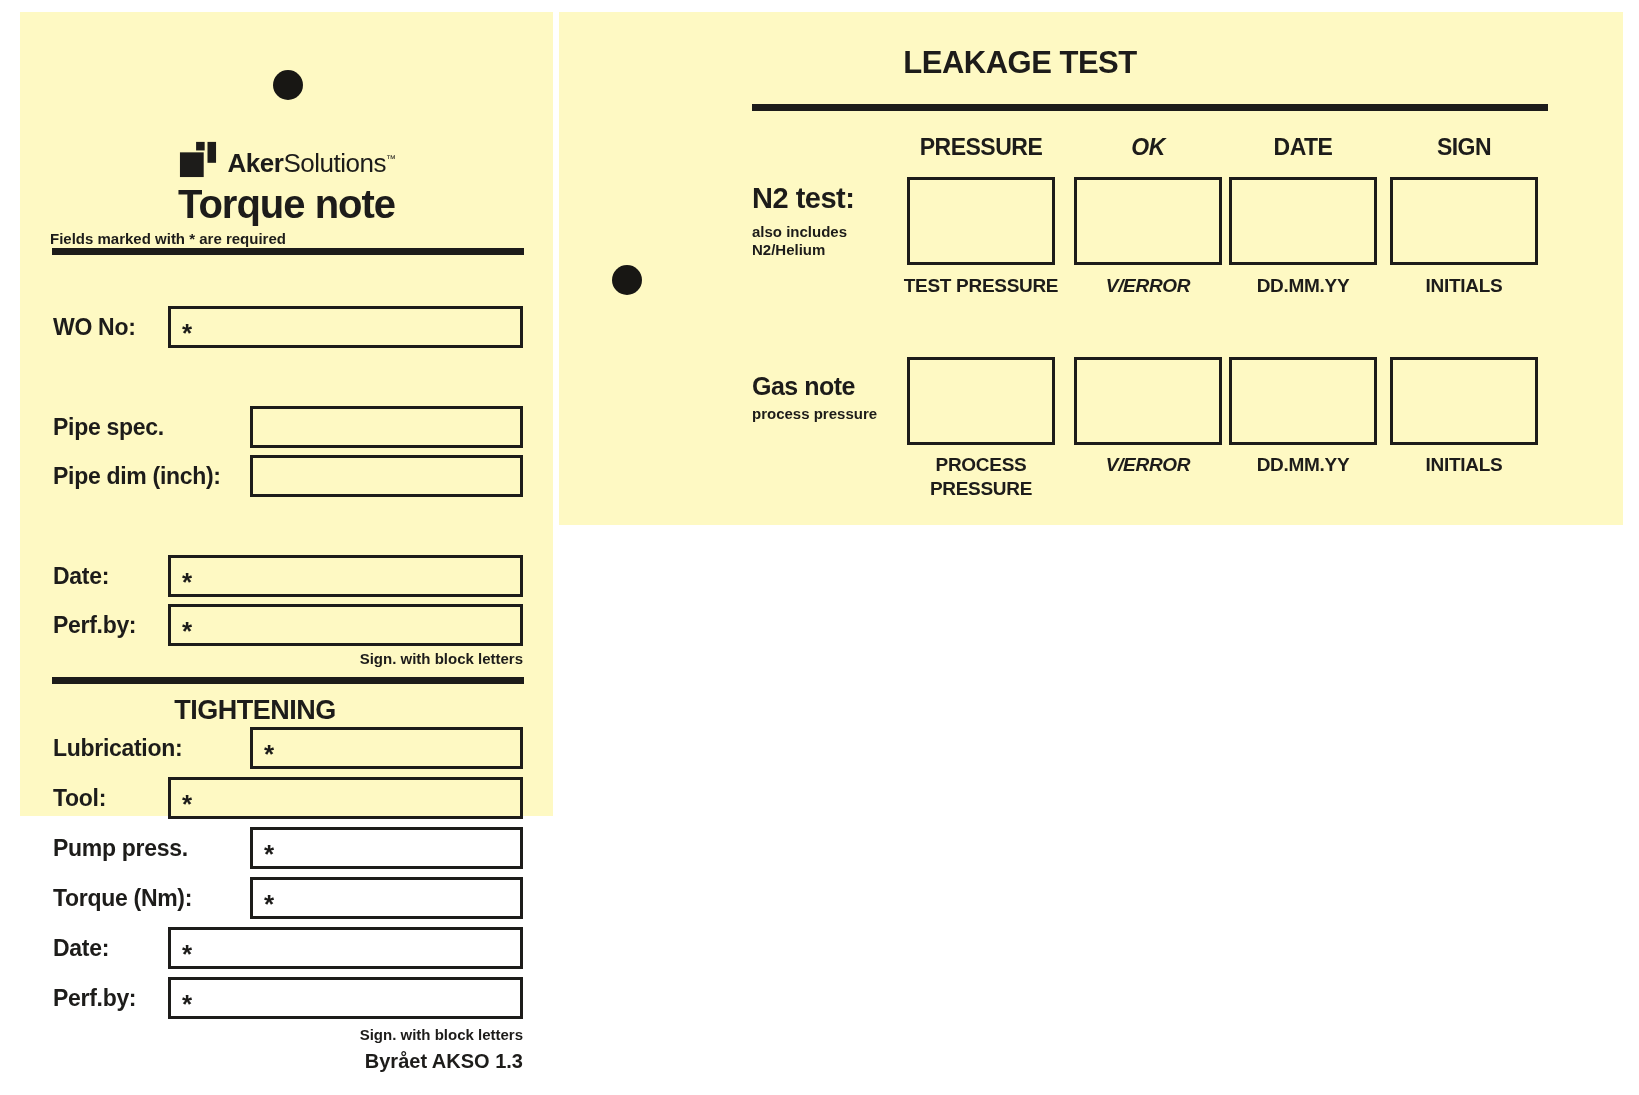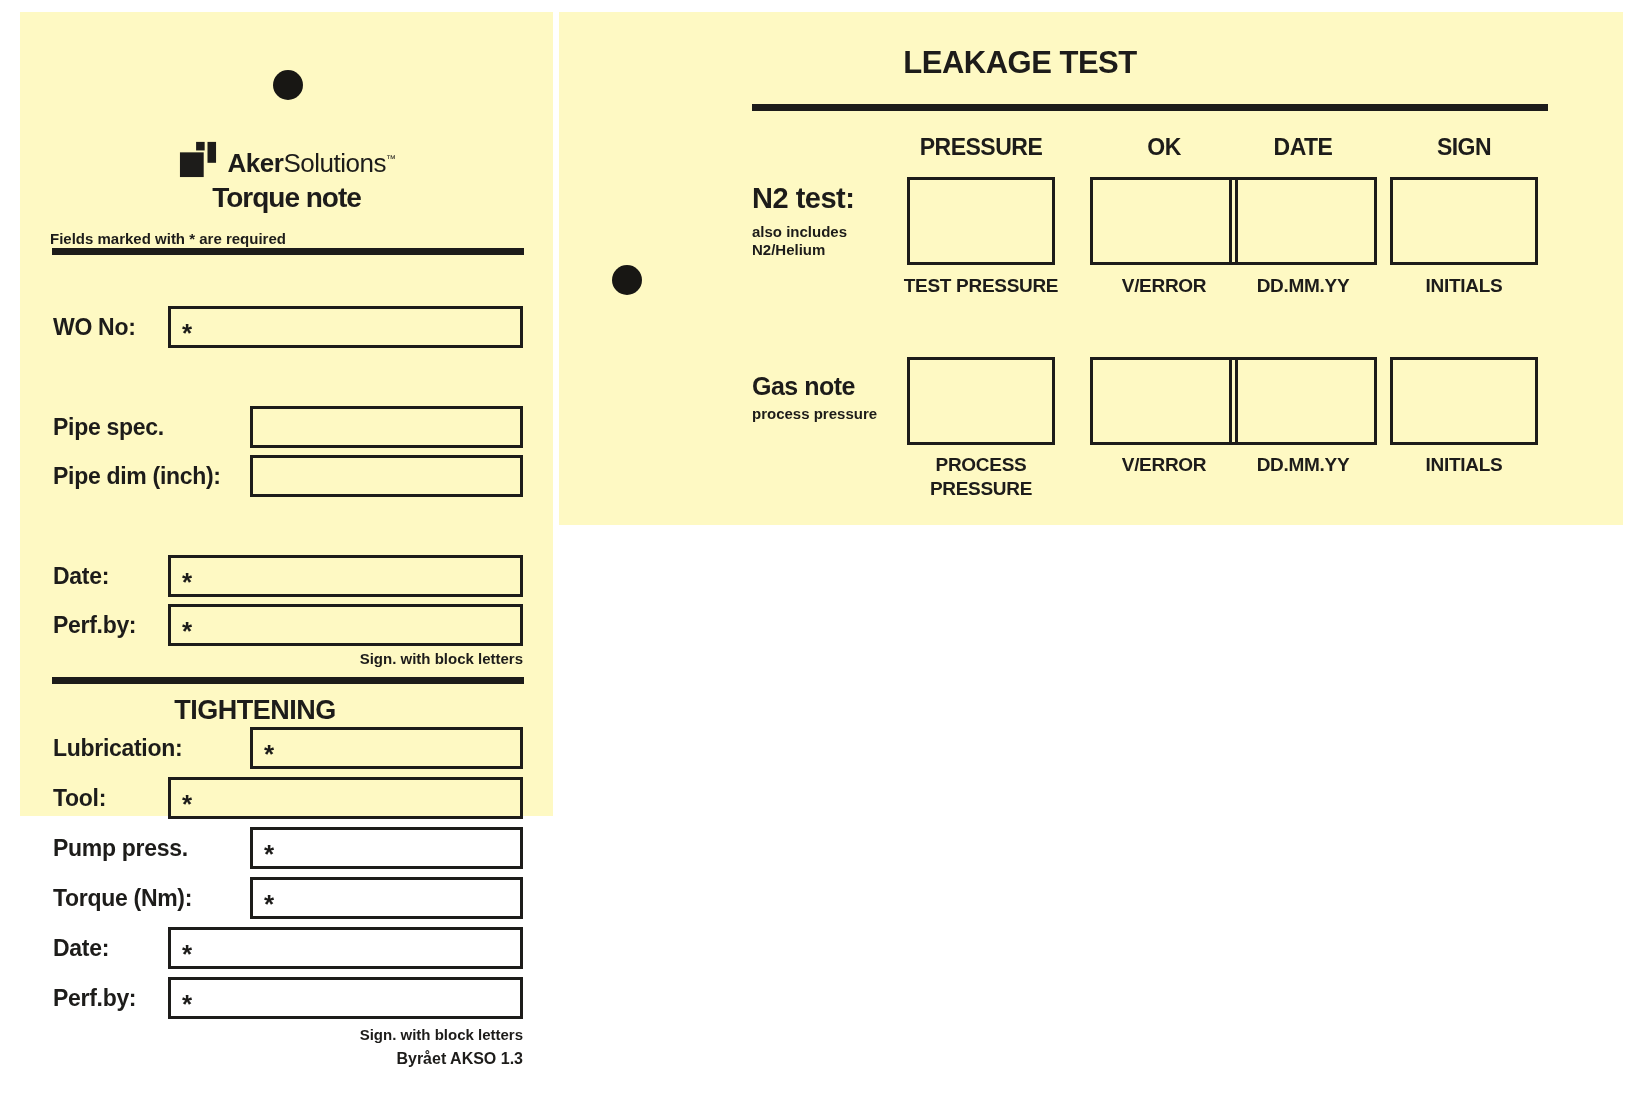--- a/index.html
+++ b/index.html
@@ -18,51 +18,51 @@
   
   .brand { position:absolute; left:0; top:128px; width:100%; display:flex;
            justify-content:center; align-items:flex-end; gap:10px; }
   .logo-mark { display:inline-block; width:40px; height:38px; color:#1d1c1a; }
   .brand-text { font-size:26px; letter-spacing:-0.5px; line-height:1; padding-bottom:2px; }
   .brand-text b { font-weight:bold; }
   .brand-text .reg { font-weight:normal; }
   .brand-text sup { font-size:10px; vertical-align:super; }
 
   .tag-title { position:absolute; left:0; top:170px; width:100%; text-align:center;
-    font-size:28px; font-weight:bold; letter-spacing:-1px; }
+    font-size:40px; font-weight:bold; letter-spacing:-1px; }
   .required-note { position:absolute; left:30px; top:218px; font-size:15px; font-weight:bold; }
 
   .rule { position:absolute; left:32px; width:472px; height:7px; background:#1d1c1a; }
   .rule-1 { top:236px; } .rule-2 { top:665px; }
 
   .section-title { position:absolute; top:0; font-size:27px; font-weight:bold;
     text-align:center; letter-spacing:-0.5px; }
   .assembly-title   { left:0; width:450px; top:247px; }
   .tightening-title { left:0; width:470px; top:683px; }
 
   .field-row { position:absolute; left:0; width:100%; height:42px; }
   .field-label { position:absolute; left:33px; top:0; line-height:42px;
     font-size:23px; font-weight:bold; letter-spacing:-0.3px; }
   .field-box { position:absolute; top:0; height:42px; border:3px solid #1d1c1a; }
   .field-box.full   { left:148px; width:355px; }
   .field-box.indent { left:230px; width:273px; }
   .req { position:absolute; left:11px; top:0; line-height:48px; font-size:26px; font-weight:bold; }
 
   .footnote { position:absolute; right:30px; font-size:15px; font-weight:bold; }
   .footnote-1 { top:638px; } .footnote-2 { top:1014px; }
-  .credit { position:absolute; right:30px; top:1038px; font-size:16px; font-weight:bold; }
+  .credit { position:absolute; right:30px; top:1038px; font-size:20px; font-weight:bold; }
 
   
   .lk-title { position:absolute; left:281px; top:33px; width:360px; text-align:center;
     font-size:31px; font-weight:bold; letter-spacing:-0.5px; }
   .lk-rule { position:absolute; left:193px; top:92px; width:796px; height:7px; background:#1d1c1a; }
 
   .col-head { position:absolute; top:122px; width:148px; text-align:center;
     font-size:23px; font-weight:bold; letter-spacing:-0.5px; }
-  .col-0 { left:348px; } .col-1 { left:531px; } .col-2 { left:670px; } .col-3 { left:831px; }
+  .col-0 { left:348px; } .col-1 { left:515px;font-style:italic; } .col-2 { left:670px; } .col-3 { left:831px; }
 
   .cell-box { position:absolute; width:148px; height:88px; border:3px solid #1d1c1a; }
   .row-a .cell-box { top:165px; } .row-b .cell-box { top:345px; }
 
   .cell-label { position:absolute; width:168px; margin-left:-10px; text-align:center;
     font-size:19px; font-weight:bold; letter-spacing:-0.3px; white-space:pre-line; line-height:1.25; }
   .row-a .cell-label { top:262px; } .row-b .cell-label { top:441px; }
 
   .row-label { position:absolute; left:193px; }
   .row-label .main { font-weight:bold; letter-spacing:-0.5px; display:block; }

